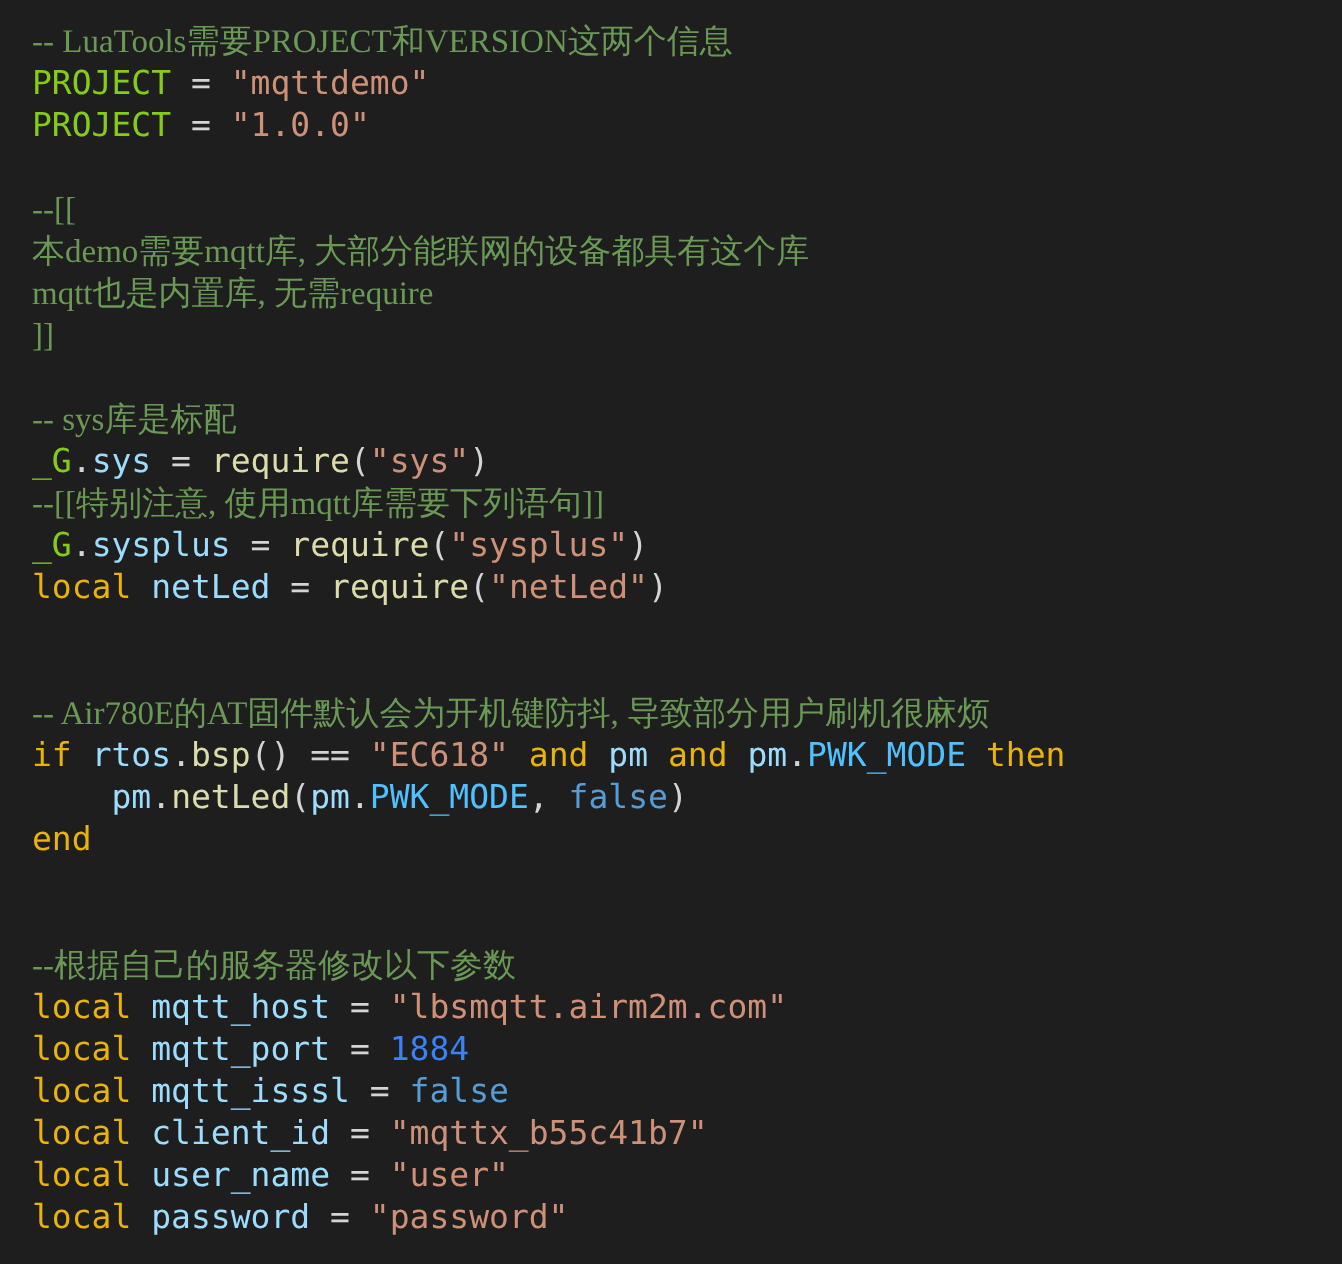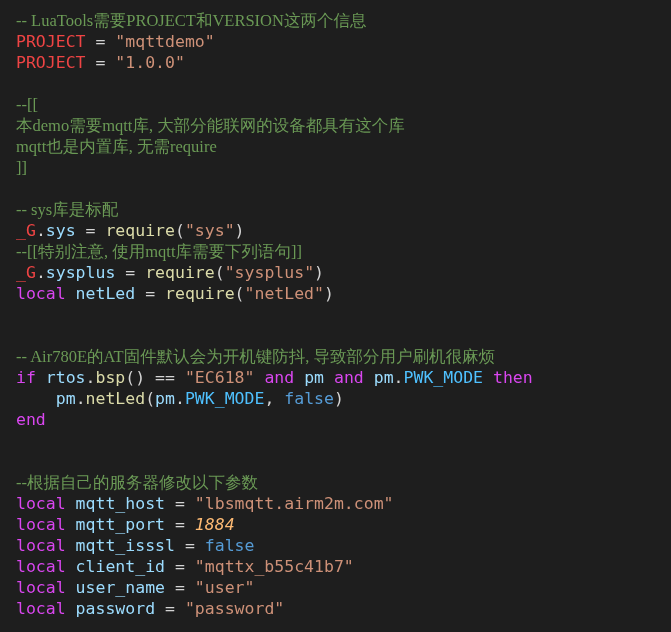--- a/index.html
+++ b/index.html
@@ -14,26 +14,26 @@
     font-family: "Menlo", "Consolas", "DejaVu Sans Mono", monospace;
     font-size: 16.5px;
     line-height: 21px;
     margin: 0;
     padding: 10px 16px 16px 16px;
     color: #d4d4d4;
     white-space: pre;
   }
   
   .cm  { color: #6a9955; font-family: Liberation Serif, serif; }   
-  .kw  { color: #d946ef; }   
+  .kw  { color: #eab308; }   
   .str { color: #ce9178; }   
-  .num { color: #fdba74; font-style: italic; }   
+  .num { color: #3b82f6; }   
   .kc  { color: #569cd6; text-align: right; }   
   .op  { color: #d4d4d4; }
-  .va  { color: #ef4444; }   
+  .va  { color: #84cc16; }   
   .vl  { color: #9cdcfe; }   
   .fn  { color: #dcdcaa; }   
   .cn  { color: #4FC1FF; }   
 </style>
 </head>
 <body>
 
 <pre class="code"><code id="code-host"><span class="line"><span class="cm">-- LuaTools需要PROJECT和VERSION这两个信息</span></span>
 <span class="line"><span class="va">PROJECT</span><span class="op"> = </span><span class="str">"mqttdemo"</span></span>
 <span class="line"><span class="va">PROJECT</span><span class="op"> = </span><span class="str">"1.0.0"</span></span>

